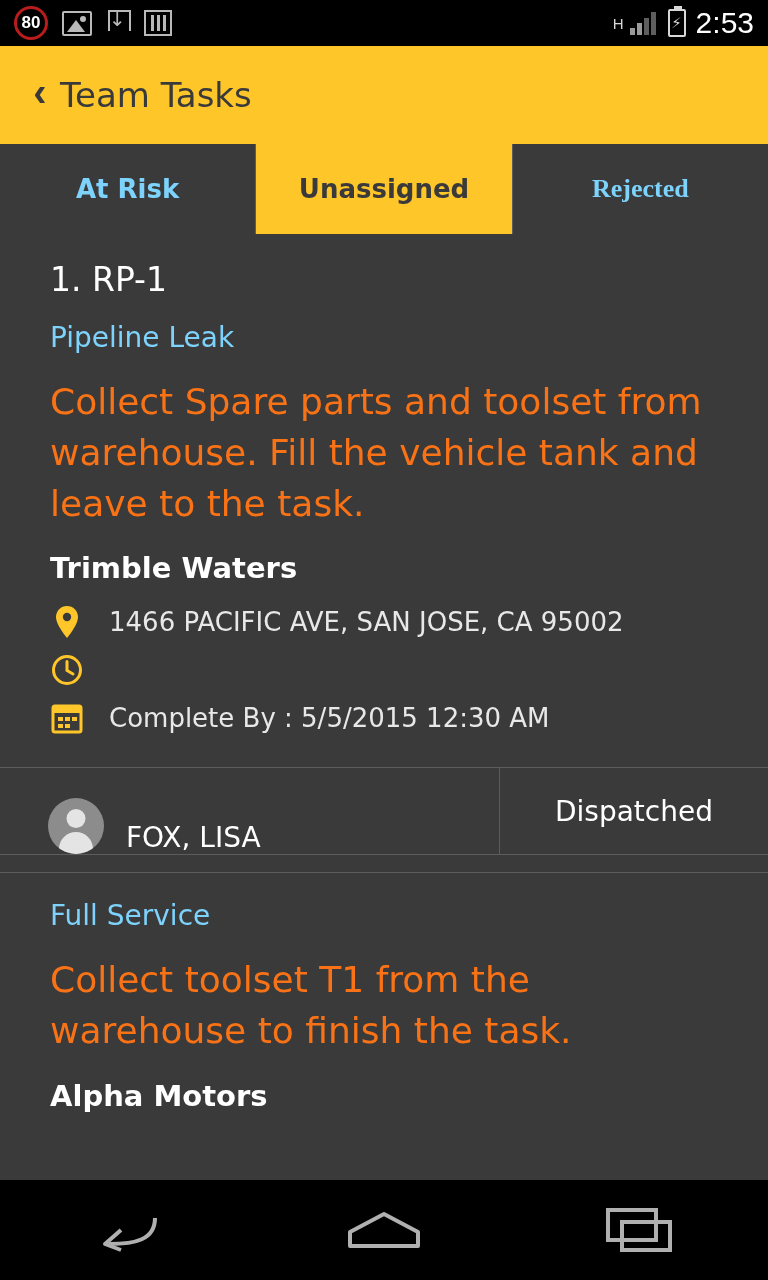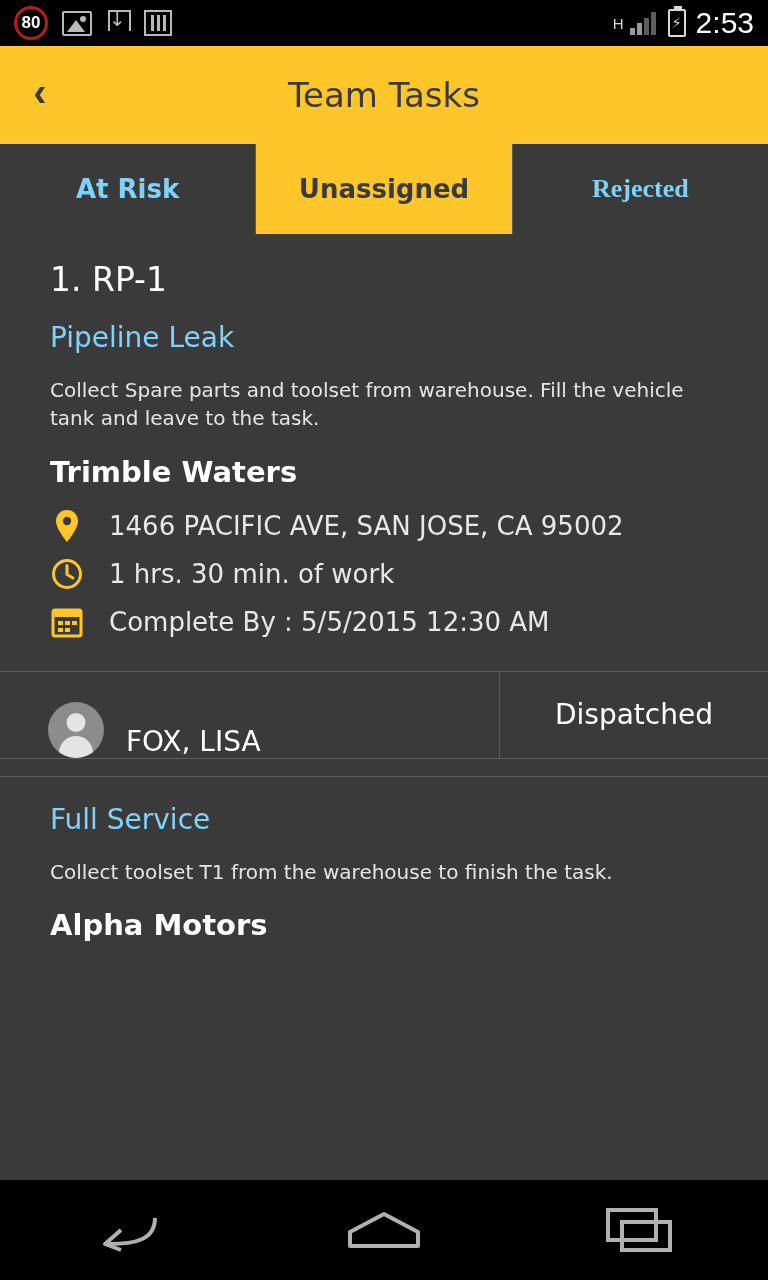--- a/index.html
+++ b/index.html
@@ -98,24 +98,25 @@
     flex: 0 0 98px;
   }
   .back-btn {
     width: 80px; height: 98px;
     display: flex; align-items: center; justify-content: center;
     color: #3a3a3a; font-size: 40px; font-weight: bold;
     font-family: "Liberation Sans", sans-serif;
     padding-bottom: 6px;
   }
   .appbar-title {
-    position: absolute; left: 0; right: 0; text-align: center;
+    position: absolute; left: 12px; right: 0; 
     color: #3a3a3a; font-size: 34px;
     font-family: "DejaVu Sans", sans-serif;
     pointer-events: none;
+    padding-left: 48px;
   }
 
   
   .tabs {
     display: flex; height: 90px; flex: 0 0 90px;
     background: #3a3a3a;
   }
   .tab {
     flex: 1 1 0;
     display: flex; align-items: center; justify-content: center;
@@ -138,21 +139,21 @@
   .card-body { padding: 26px 48px 18px 50px; }
   .task-title {
     color: #ffffff; font-size: 33px; margin-bottom: 22px;
     font-family: "DejaVu Sans", sans-serif;
   }
   .task-type {
     color: #7dd3fc; font-size: 28px; margin-bottom: 22px;
     font-family: "DejaVu Sans", sans-serif;
   }
   .task-desc {
-    color: #e5e5e5; font-size: 20px; line-height: 1.42;
+    color: #f97316; font-size: 36px; line-height: 1.42;
     margin-bottom: 22px; font-family: "DejaVu Sans", sans-serif;
     max-width: 700px;
   }
   .task-customer {
     color: #ffffff; font-size: 29px; font-weight: bold;
     margin-bottom: 20px; font-family: "DejaVu Sans", sans-serif;
   }
   .meta-row {
     display: flex; align-items: center; gap: 25px; margin-bottom: 14px;
   }
@@ -271,21 +272,20 @@
           <span class="meta-text">1466 PACIFIC AVE, SAN JOSE, CA 95002</span>
         </div>
 
         <div class="meta-row">
           <span class="ic">
             <svg width="32" height="32" viewBox="0 0 32 32">
               <circle cx="16" cy="16" r="13.5" fill="none" stroke="#ffc629" stroke-width="3"></circle>
               <path d="M16 7.5V16.5L22 20" fill="none" stroke="#ffc629" stroke-width="3" stroke-linecap="round"></path>
             </svg>
           </span>
-          <span class="meta-text">1 hrs. 30 min. of work</span>
         </div>
 
         <div class="meta-row">
           <span class="ic">
             <svg width="32" height="32" viewBox="0 0 32 32">
               <rect x="2" y="4" width="28" height="26" rx="2" fill="none" stroke="#ffc629" stroke-width="3"></rect>
               <rect x="2" y="4" width="28" height="7" fill="#ffc629"></rect>
               <rect x="7" y="15" width="5" height="4" fill="#ffc629"></rect>
               <rect x="14" y="15" width="5" height="4" fill="#ffc629"></rect>
               <rect x="21" y="15" width="5" height="4" fill="#ffc629"></rect>

